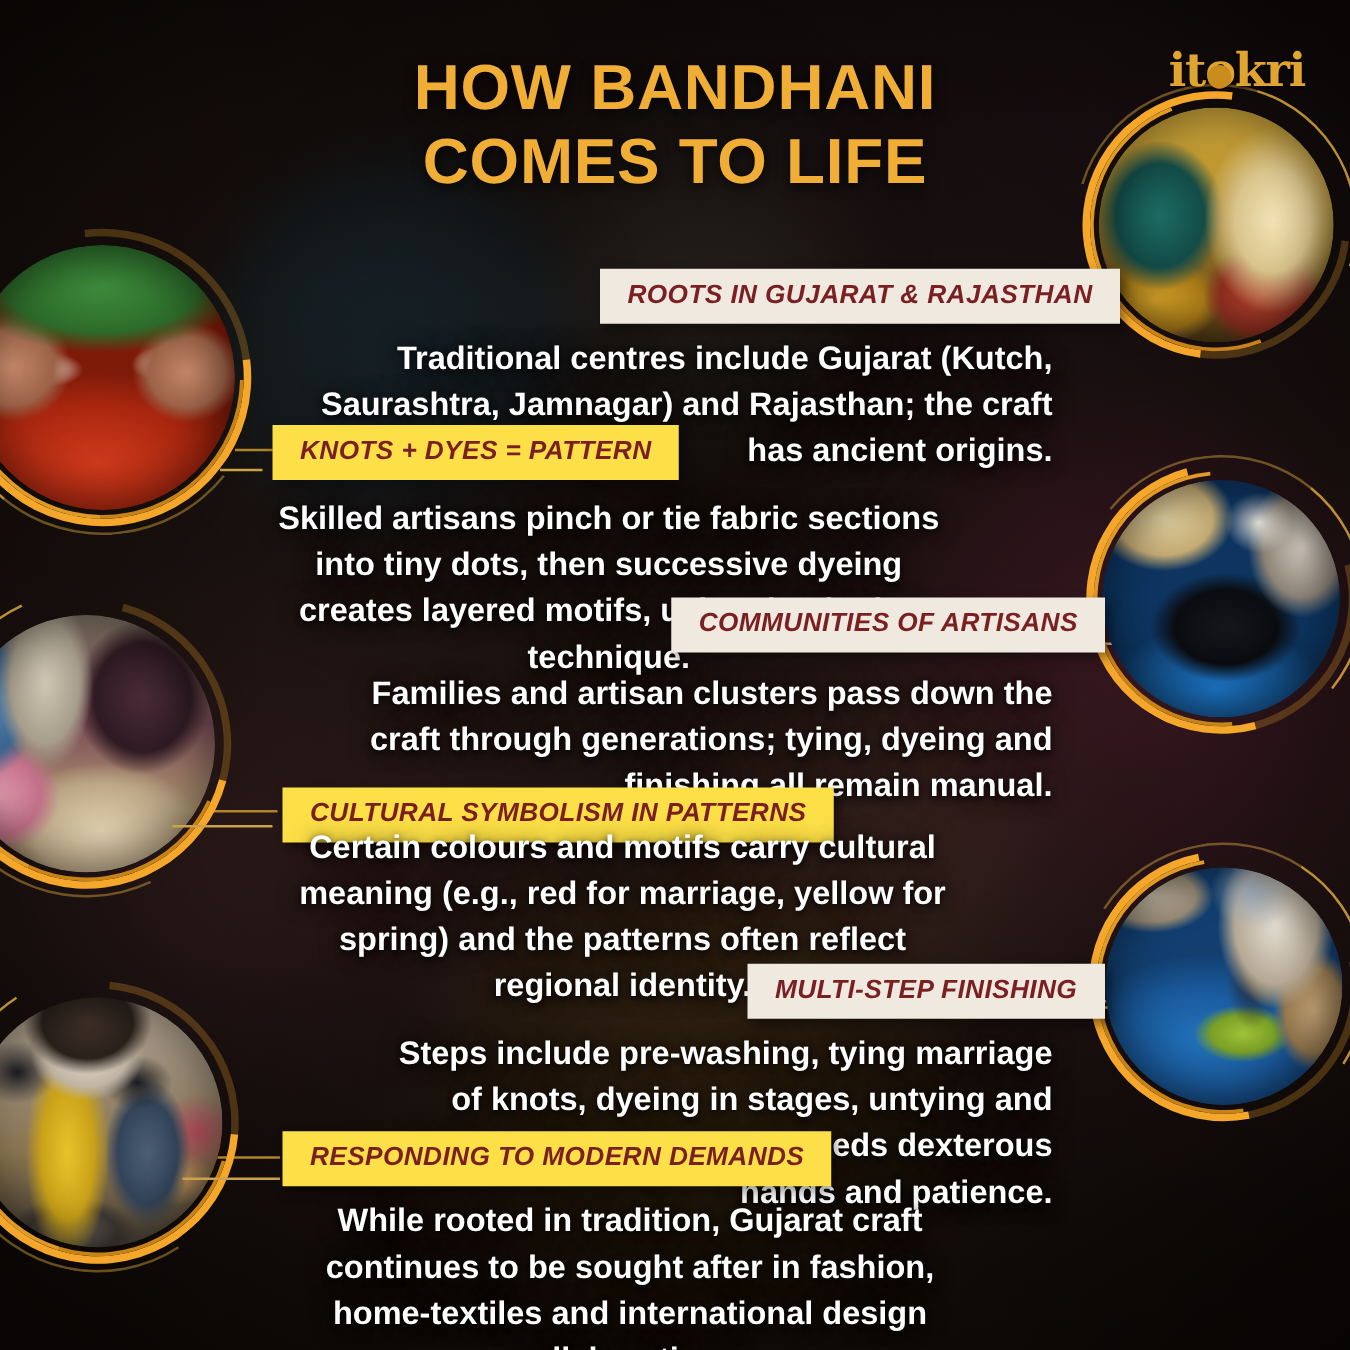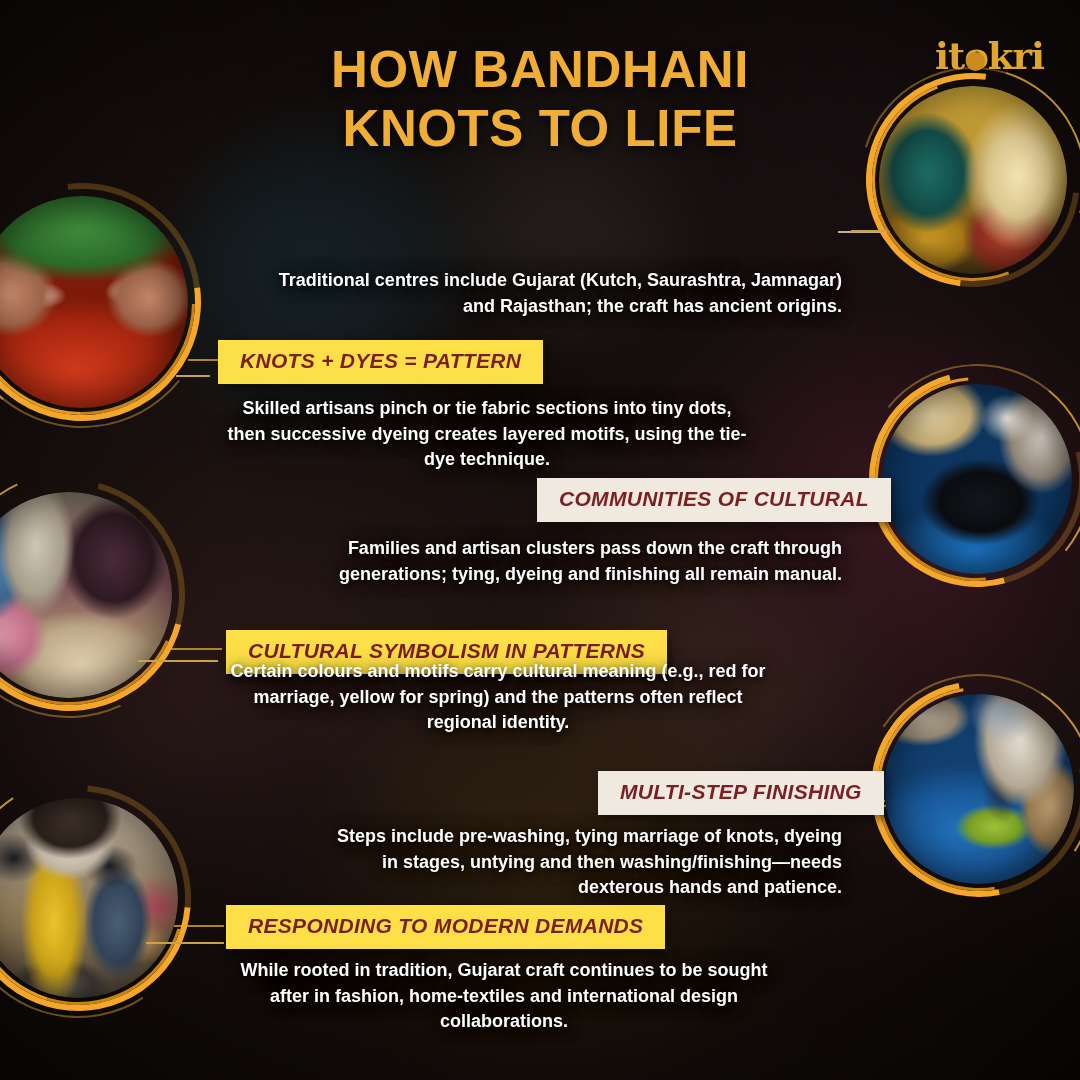--- a/index.html
+++ b/index.html
@@ -120,21 +120,21 @@
     box-shadow:3px 4px 9px rgba(0,0,0,.45);
     white-space:nowrap;
   }
   .band.cream { background:#efe9e0; }
   .band.amber { background:#fde047; }
 
   
   .para {
     position:absolute; z-index:25;
     color:#ffffff; font-weight:700;
-    font-size:18px; line-height:1.42;
+    font-size:26px; line-height:1.42;
     text-shadow:0 2px 6px rgba(0,0,0,.85), 0 0 18px rgba(0,0,0,.6);
   }
   .para.right { text-align:right; }
   .para.left  { text-align:center; }
 </style>
 </head>
 <body>
 
 <div id="stage">
 
@@ -150,21 +150,21 @@
   <div class="bg-layer bg-scrim"></div>
   <div class="bg-layer bg-vig"></div>
 
   <div class="logo">
     <span>itokri</span>
     <span class="dotfill"></span>
   </div>
 
   <div class="title">
     <div>HOW BANDHANI</div>
-    <div>KNOTS TO LIFE</div>
+    <div>COMES TO LIFE</div>
   </div>
 
   <div class="photo" style="left:879px; top:86px; width:188px; height:188px;">
     <div class="inner" style="background:
         radial-gradient(ellipse 40% 55% at 74% 48%, #f2e2b4 0%, #d9c48c 40%, rgba(150,120,60,0) 72%),
         radial-gradient(ellipse 34% 40% at 26% 46%, #1d6b63 0%, #134b47 55%, rgba(12,40,38,0) 80%),
         radial-gradient(ellipse 30% 26% at 70% 80%, #b8442e 0%, #8c2d1f 60%, rgba(90,30,20,0) 85%),
         radial-gradient(ellipse 34% 22% at 24% 82%, #d9a62a 0%, #a87a17 60%, rgba(120,90,20,0) 85%),
         radial-gradient(ellipse 22% 18% at 24% 93%, #2a3d6b 0%, rgba(24,34,60,0) 80%),
         linear-gradient(180deg,#caa43a 0%, #bd9630 30%, #8d6c22 62%, #4b3613 100%)"></div>
@@ -262,29 +262,32 @@
   <div class="ring c" style="left:-42px; top:778px; width:240px; height:240px; transform:rotate(-78deg);"></div>
   <div class="tick" style="left:146px; top:942px; width:78px;"></div>
 
   <div class="conn cream" style="left:838px; top:231px; width:52px;"></div>
   <div class="conn" style="left:188px; top:359px; width:30px;"></div>
   <div class="conn cream" style="left:838px; top:514px; width:52px;"></div>
   <div class="conn" style="left:170px; top:648px; width:52px;"></div>
   <div class="conn cream" style="left:838px; top:800px; width:54px;"></div>
   <div class="conn" style="left:174px; top:925px; width:50px;"></div>
 
+  <div class="band cream" style="left:480px; top:215px;">
+    <span>ROOTS IN GUJARAT &amp; RAJASTHAN</span>
+  </div>
   <div class="para right" style="left:250px; top:268px; width:592px;">Traditional centres include Gujarat (Kutch, Saurashtra, Jamnagar) and Rajasthan; the craft has ancient origins.</div>
 
   <div class="band amber" style="left:218px; top:340px;">
     <span>KNOTS + DYES = PATTERN</span>
   </div>
   <div class="para left" style="left:222px; top:396px; width:530px;">Skilled artisans pinch or tie fabric sections into tiny dots, then successive dyeing creates layered motifs, using the tie-dye technique.</div>
 
   <div class="band cream" style="left:537px; top:478px;">
-    <span>COMMUNITIES OF CULTURAL</span>
+    <span>COMMUNITIES OF ARTISANS</span>
   </div>
   <div class="para right" style="left:246px; top:536px; width:596px;">Families and artisan clusters pass down the craft through generations; tying, dyeing and finishing all remain manual.</div>
 
   <div class="band amber" style="left:226px; top:630px;">
     <span>CULTURAL SYMBOLISM IN PATTERNS</span>
   </div>
   <div class="para left" style="left:228px; top:659px; width:540px;">Certain colours and motifs carry cultural meaning (e.g., red for marriage, yellow for spring) and the patterns often reflect regional identity.</div>
 
   <div class="band cream" style="left:598px; top:771px;">
     <span>MULTI-STEP FINISHING</span>

